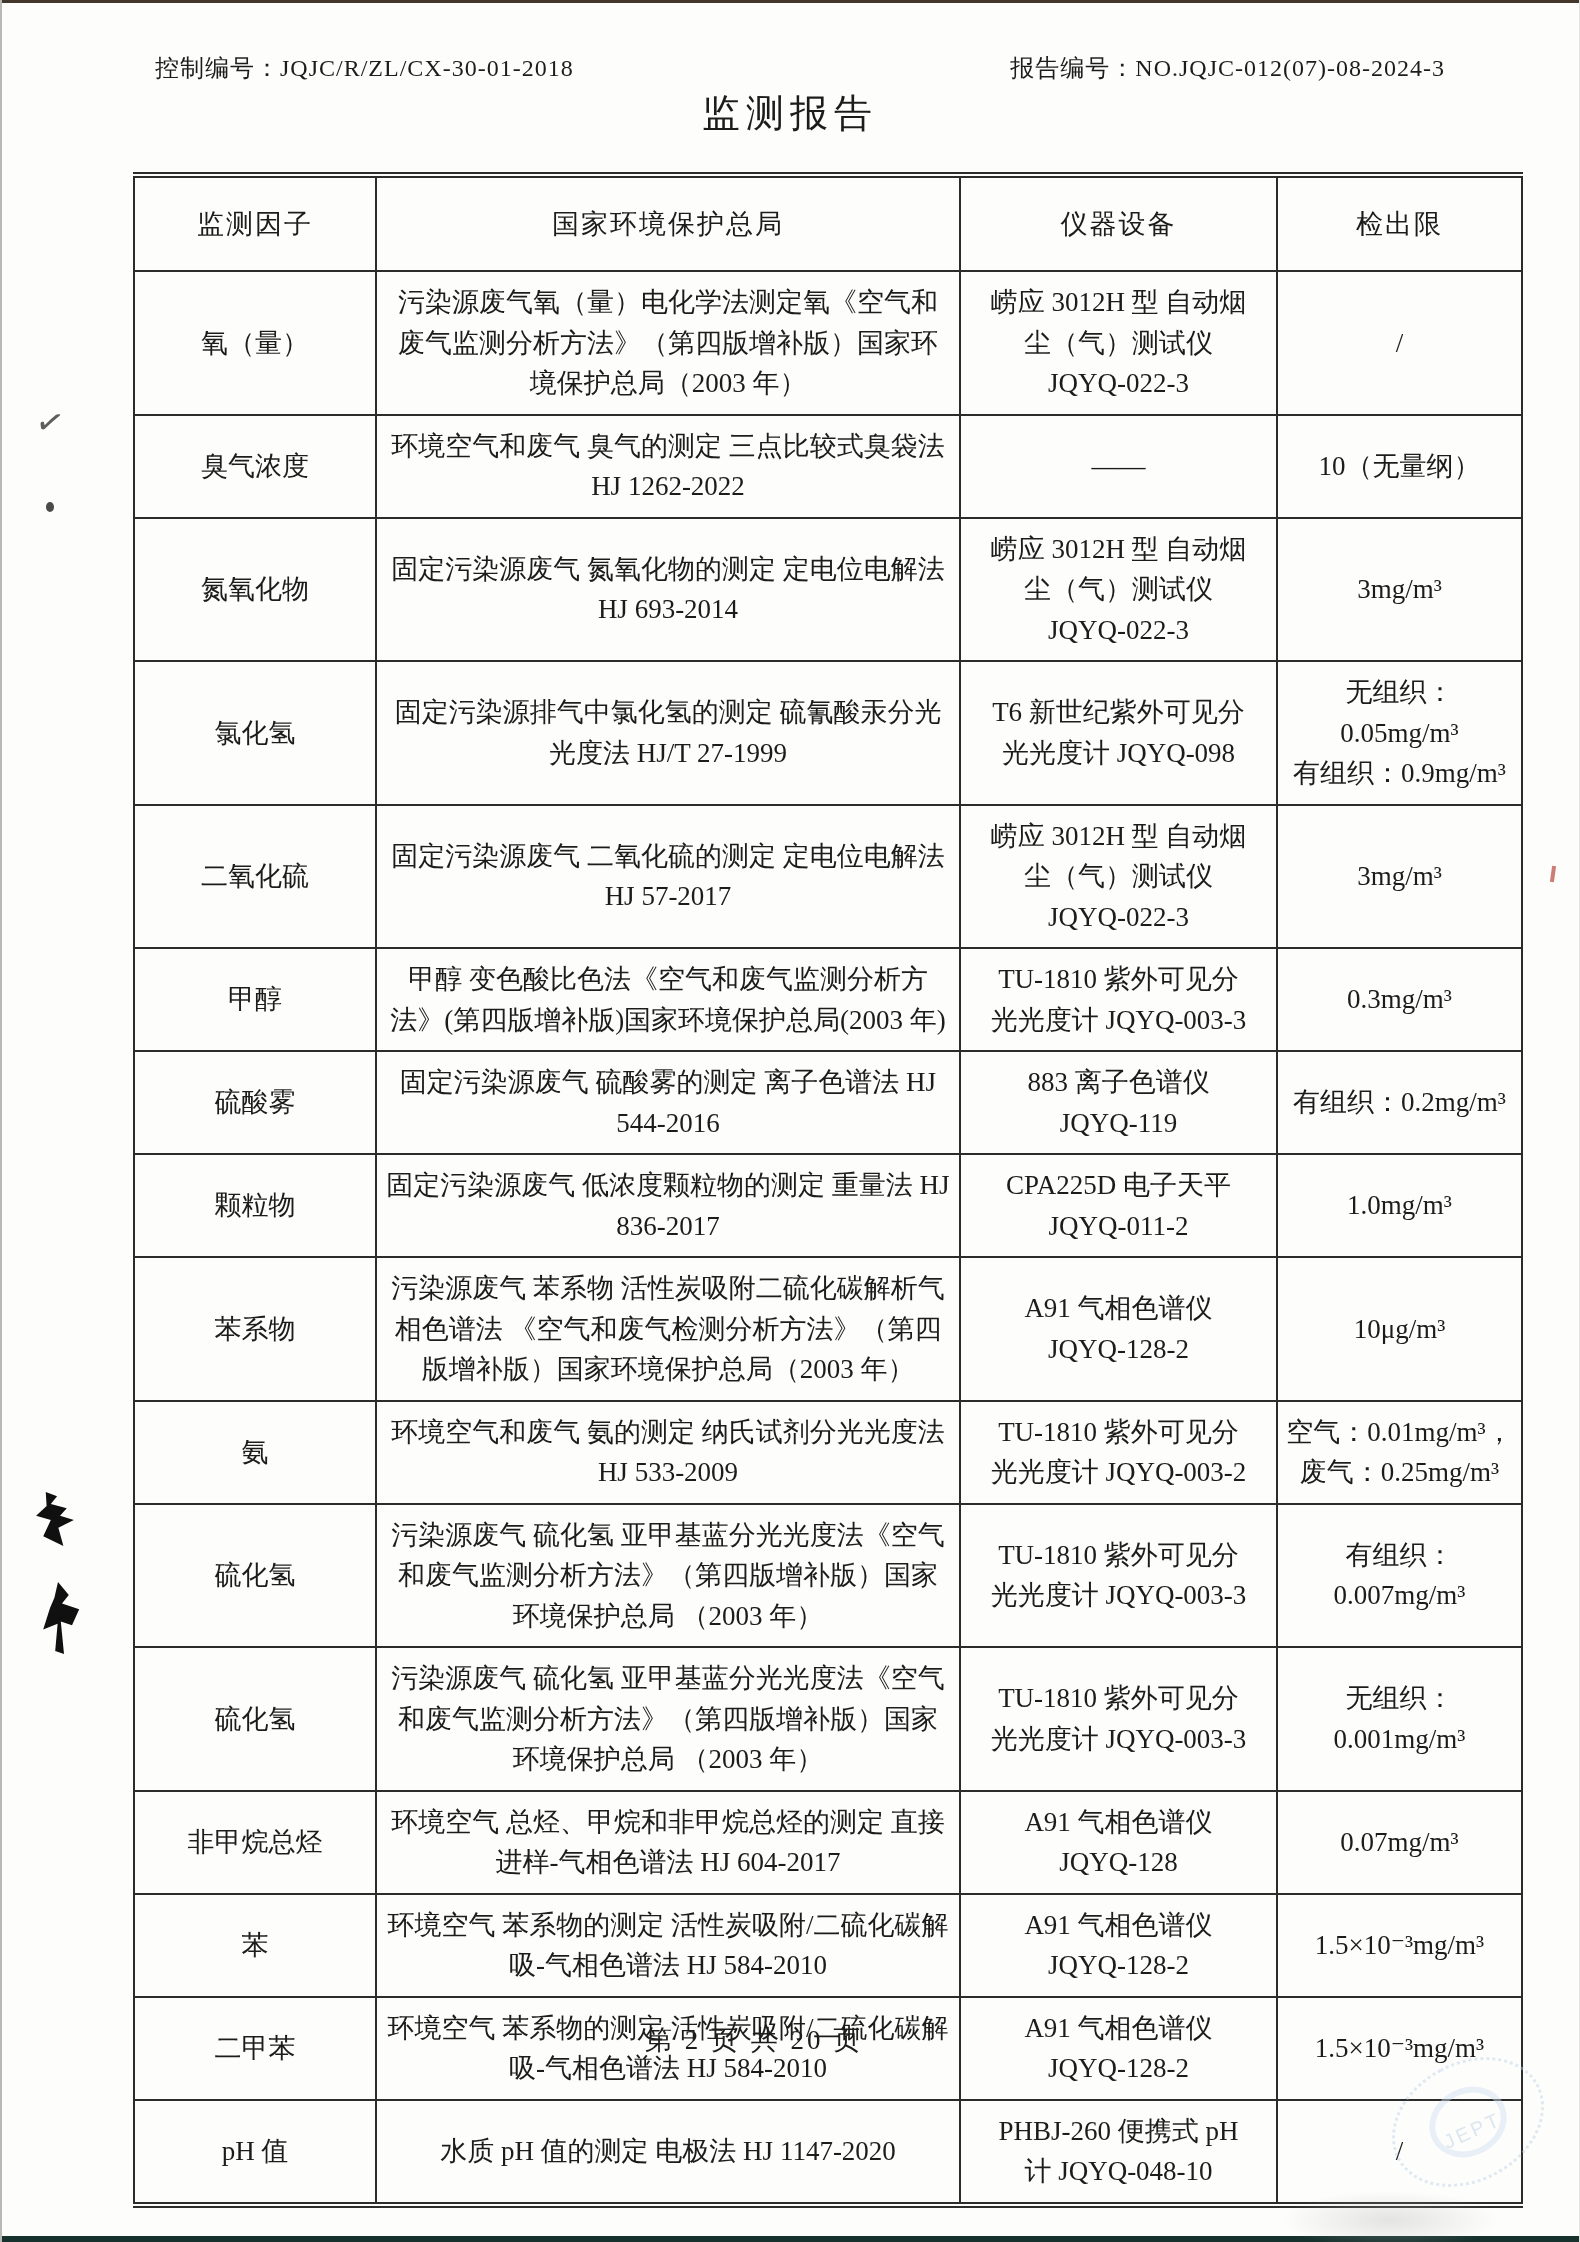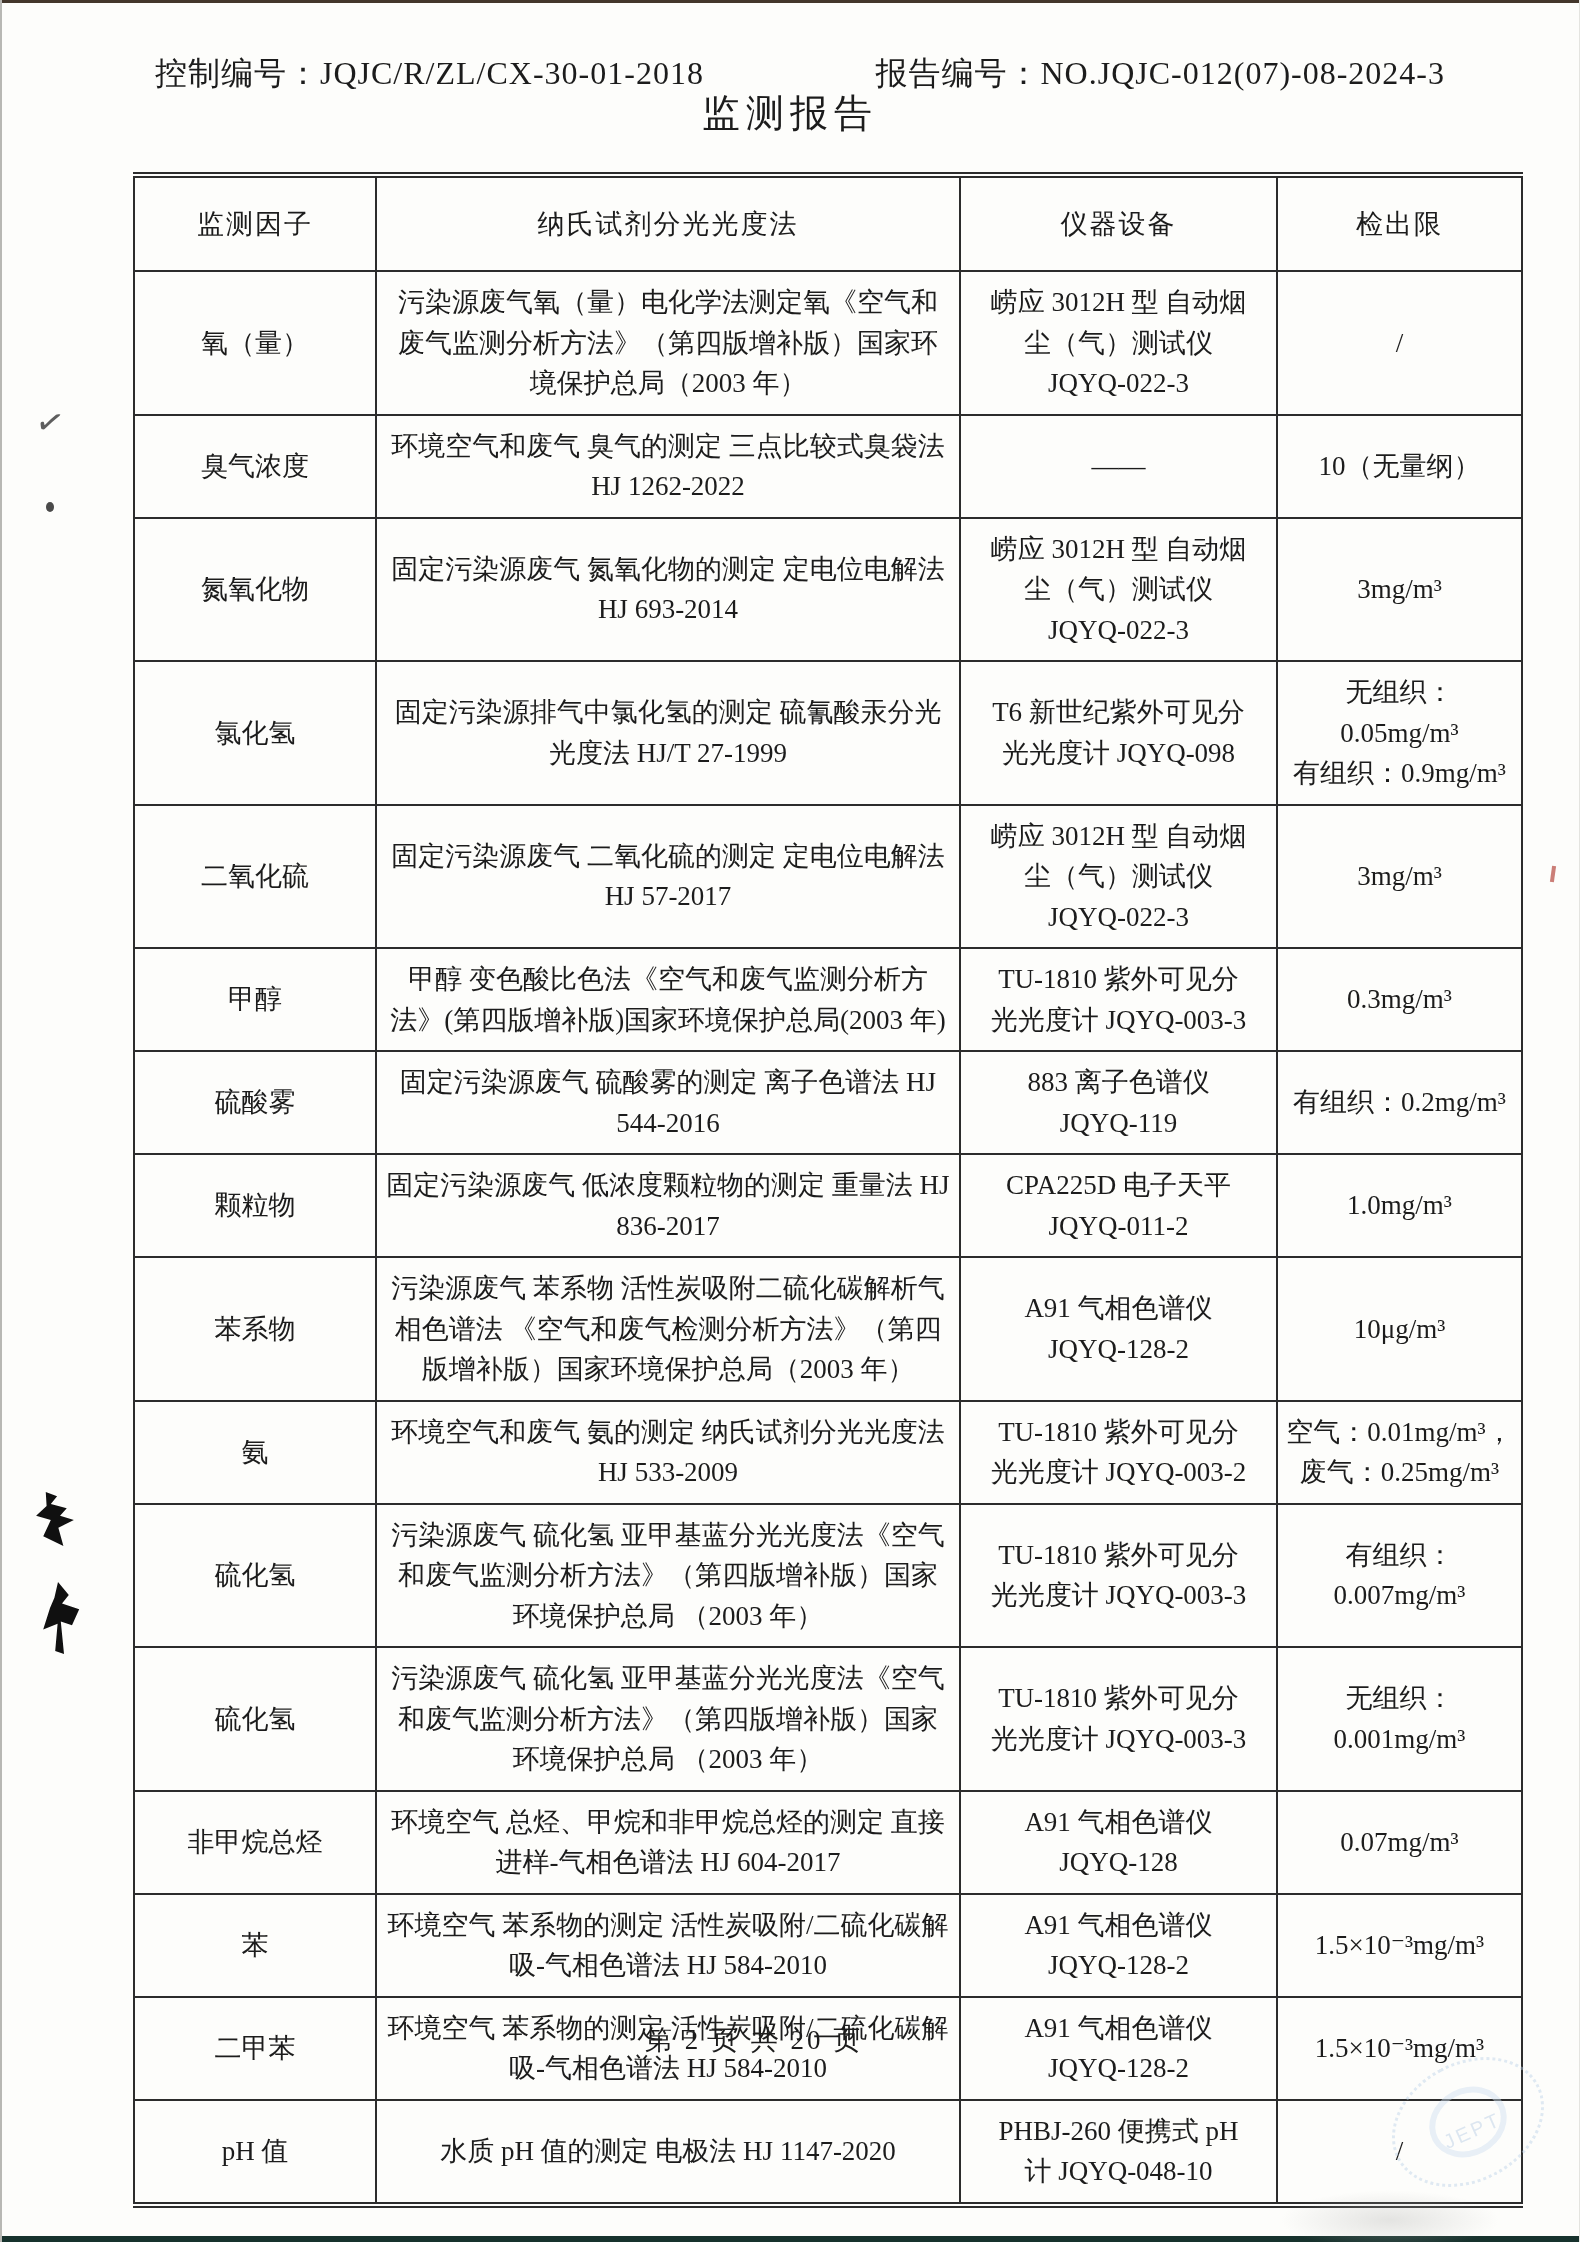--- a/index.html
+++ b/index.html
@@ -13,21 +13,21 @@
   }
   
   .edge-top    { position:absolute; top:0; left:0; right:0; height:3px; background:#43362b; }
   .edge-bottom { position:absolute; bottom:0; left:0; right:0; height:6px; background:#17322d; }
   .edge-left   { position:absolute; top:0; bottom:0; left:0; width:2px; background:#b8b8b4; }
   .edge-right  { position:absolute; top:0; bottom:0; right:0; width:1px; background:#e4e4e0; }
 
   .doc-header {
     position:absolute; top:52px; left:155px; width:1290px;
     display:flex; justify-content:space-between;
-    font-size:32px; letter-spacing:1px;
+    font-size:24px; letter-spacing:1px;
   }
   .doc-title {
     position:absolute; top:88px; left:0; width:1580px;
     text-align:center; font-size:38px; font-weight:normal; letter-spacing:6px;
   }
 
   table.report {
     position:absolute; top:172px; left:133px;
     width:1316px;
     border-collapse:collapse;
@@ -123,21 +123,21 @@
   <span>控制编号：JQJC/R/ZL/CX-30-01-2018</span>
   <span>报告编号：NO.JQJC-012(07)-08-2024-3</span>
 </div>
 
 <div class="doc-title">监测报告</div>
 
 <table class="report">
   <thead>
     <tr>
       <th class="col-factor">监测因子</th>
-      <th class="col-method">纳氏试剂分光光度法</th>
+      <th class="col-method">国家环境保护总局</th>
       <th class="col-equip">仪器设备</th>
       <th class="col-limit">检出限</th>
     </tr>
   </thead>
   <tbody>
     <tr>
       <td class="c-factor">氧（量）</td>
       <td class="c-method">污染源废气氧（量）电化学法测定氧《空气和废气监测分析方法》（第四版增补版）国家环境保护总局（2003 年）</td>
       <td class="c-equip">崂应 3012H 型 自动烟
 尘（气）测试仪

